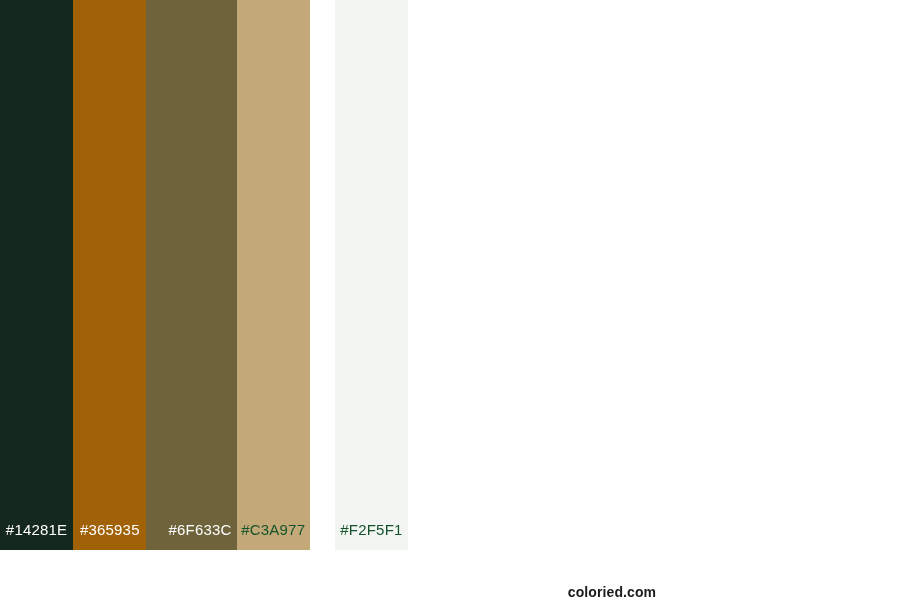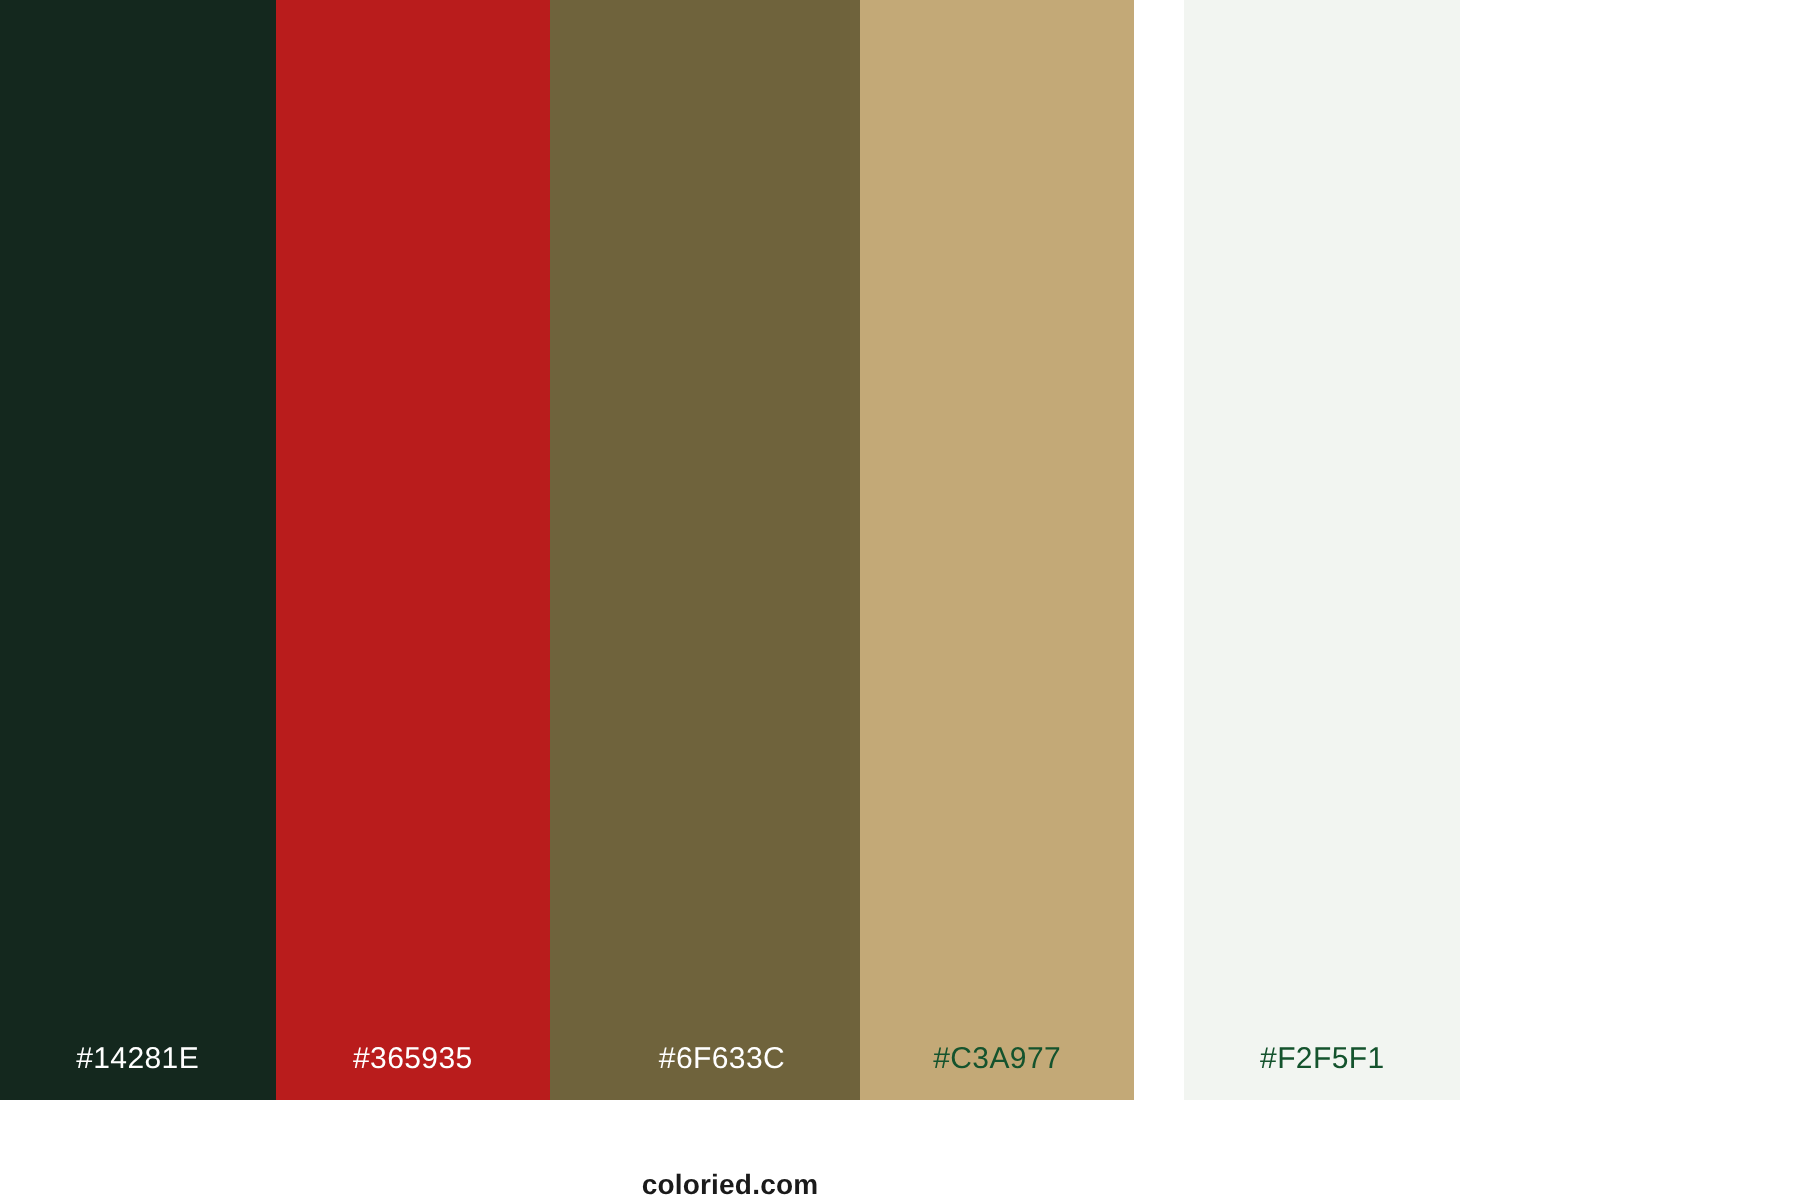--- a/index.html
+++ b/index.html
@@ -8,24 +8,23 @@
   }
   body {
     width: 900px;
     height: 600px;
     background: #ffffff;
     font-family: "Liberation Sans", sans-serif;
     overflow: hidden;
   }
 
   #palette-page {
-    width: 730px;
+    width: 816px;
     height: 600px;
     display: flex;
-    flex-direction: column;
     background: #ffffff;
   }
 
   #swatch-strip {
     display: flex;
     flex-direction: row;
     width: 100%;
     height: 550px;
   }
 
@@ -74,21 +73,21 @@
 <body>
 
 <div id="palette-page">
 
   <div id="swatch-strip">
 
     <div class="swatch" style="background-color: rgb(20, 40, 30);">
       <span class="swatch-label label-light">#14281E</span>
     </div>
 
-    <div class="swatch" style="background-color: #b91c1c;">
+    <div class="swatch" style="background-color: #a16207;">
       <span class="swatch-label label-light">#365935</span>
     </div>
 
     <div class="swatch" style="background-color: rgb(111, 99, 60); padding-left: 17px;">
       <span class="swatch-label label-light">#6F633C</span>
     </div>
 
     <div class="swatch" style="background-color: rgb(195, 169, 119);">
       <span class="swatch-label label-dark">#C3A977</span>
     </div>

